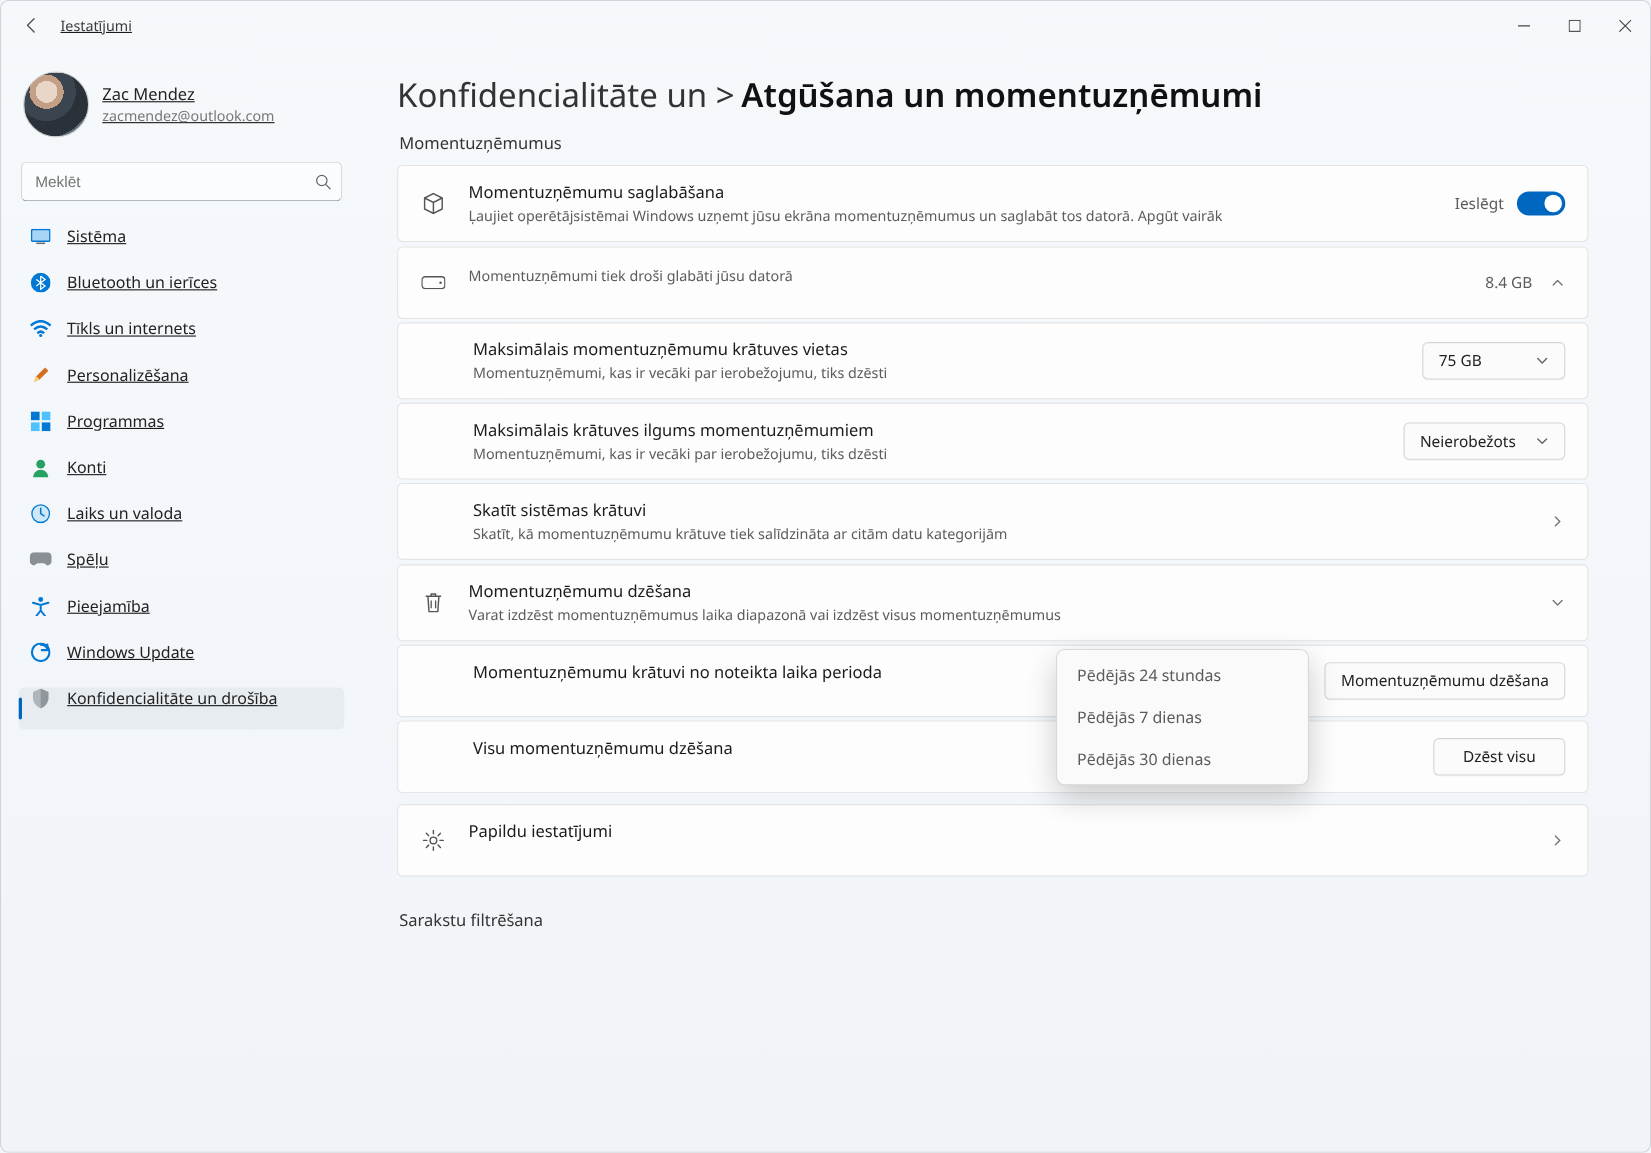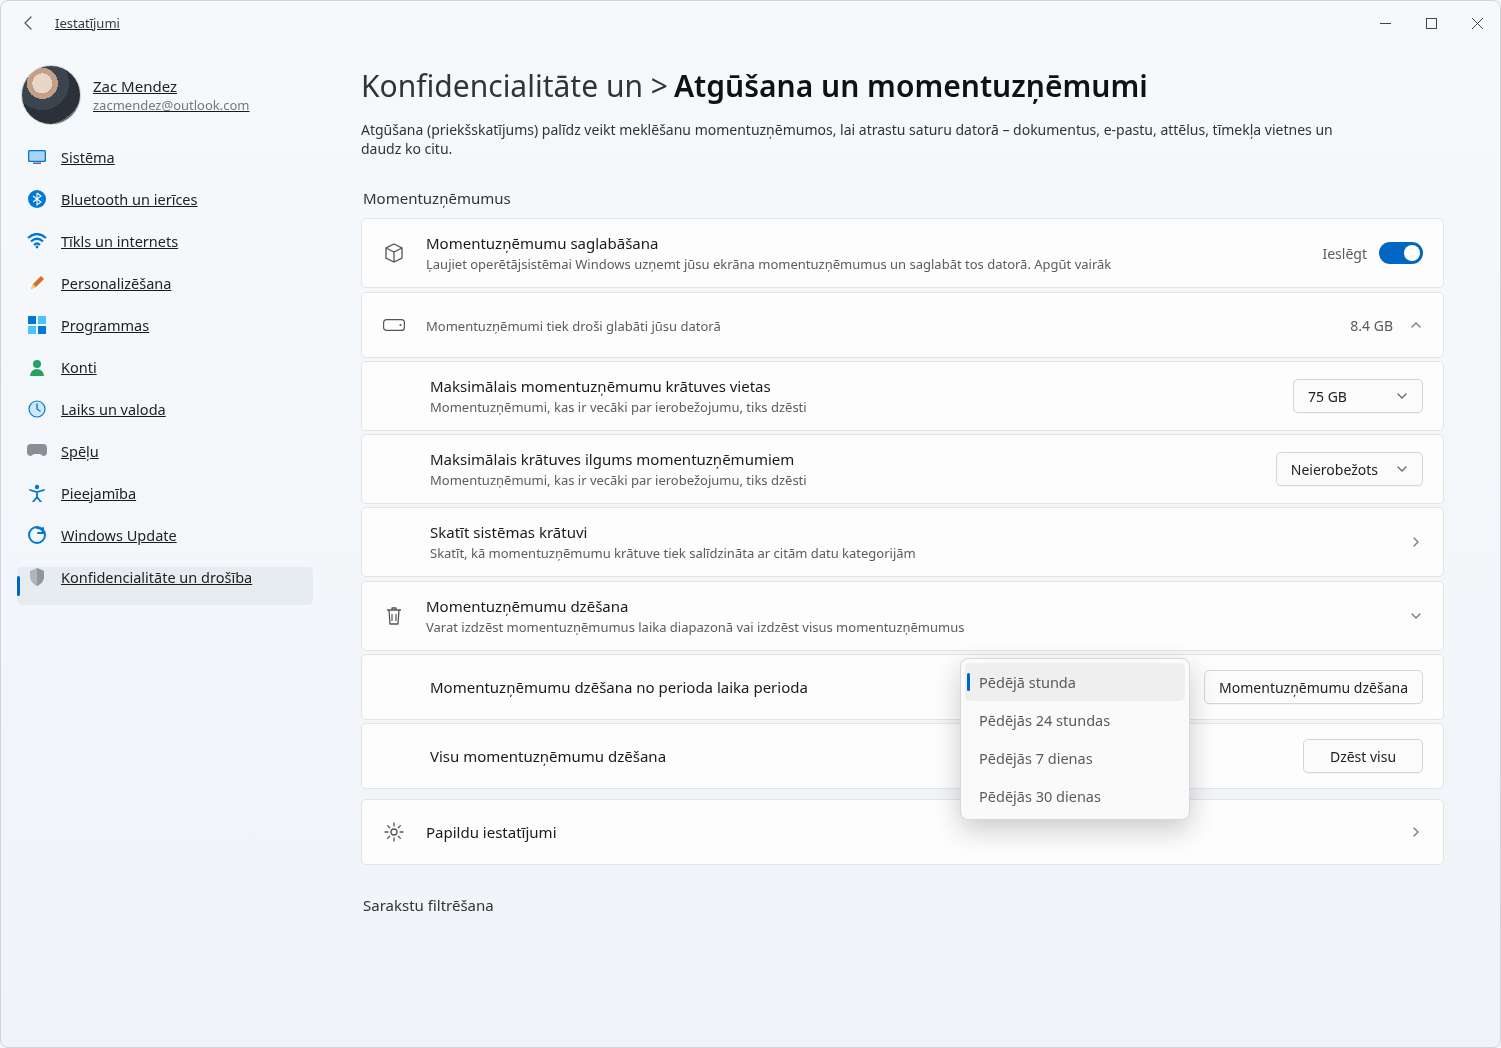--- a/index.html
+++ b/index.html
@@ -143,21 +143,21 @@
     max-width: 1000px;
   }
   .section-label {
     font-size: 15px; color: #333; margin: 8px 0 10px 2px;
   }
   .card {
     background: var(--card-bg);
     border: 1px solid var(--card-border);
     border-radius: 5px;
     padding: 14px 20px;
-    display: flex; align-items: center;
+    display: flex; 
     gap: 20px;
     min-height: 66px;
   }
   .card + .card { margin-top: 3px; }
   .card.sub { padding-left: 68px; }
   .card .lead-icon {
     width: 24px; display:flex; align-items:center; justify-content:center;
     color: #555;
   }
   .card .text { flex: 1; }
@@ -270,20 +270,29 @@
     <div class="sidebar">
 
       <div class="profile">
         <div class="avatar"></div>
         <div>
           <div class="name">Zac Mendez</div>
           <div class="email">zacmendez@outlook.com</div>
         </div>
       </div>
 
+      <div class="search">
+        <input placeholder="Meklēt" style="">
+        <span class="icon">
+          <svg width="15" height="15" viewBox="0 0 16 16">
+              <circle cx="7" cy="7" r="5" fill="none" stroke="currentColor" stroke-width="1.2"></circle>
+              <path d="M11 11l4 4" stroke="currentColor" stroke-width="1.2" stroke-linecap="round"></path>
+            </svg>
+        </span>
+      </div>
 
       <div class="nav-item">
         <span class="nav-icon">
             <svg width="18" height="14" viewBox="0 0 18 14">
               <rect x="0" y="0" width="18" height="12" rx="1.5" fill="#0078d4"></rect>
               <rect x="1.3" y="1.3" width="15.4" height="9.4" rx="0.8" fill="#a8d4f5"></rect>
               <rect x="5" y="12.5" width="8" height="1.5" fill="#6b6b6b"></rect>
             </svg>
           </span>
         <span>Sistēma</span>
@@ -384,21 +393,20 @@
       </div>
     </div>
 
     <div class="main">
 
       <div class="breadcrumb">
         <span class="bc1">Konfidencialitāte un &gt;</span>
         <span class="bc2">Atgūšana un momentuzņēmumi</span>
       </div>
 
-      <div class="page-desc">Atgūšana (priekšskatījums) palīdz veikt meklēšanu momentuzņēmumos, lai atrastu saturu datorā – dokumentus, e-pastu, attēlus, tīmekļa vietnes un daudz ko citu.</div>
 
       <div class="section-label">Momentuzņēmumus</div>
 
       <div class="card">
         <div class="lead-icon">
           <svg width="22" height="22" viewBox="0 0 22 22">
               <path d="M11 2l8 4v10l-8 4-8-4V6z" fill="none" stroke="#555" stroke-width="1.3"></path>
               <path d="M3 6l8 4 8-4M11 10v10" fill="none" stroke="#555" stroke-width="1.3"></path>
             </svg>
         </div>
@@ -501,28 +509,25 @@
           <span class="chev-icon">
               <svg width="14" height="14" viewBox="0 0 14 14">
                 <path d="M3 5l4 4 4-4" fill="none" stroke="#777" stroke-width="1.3" stroke-linecap="round" stroke-linejoin="round"></path>
               </svg>
             </span>
         </div>
       </div>
 
       <div class="card sub">
         <div class="text">
-          <div class="card-title">Momentuzņēmumu dzēšana no perioda laika perioda</div>
+          <div class="card-title">Momentuzņēmumu krātuvi no noteikta laika perioda</div>
         </div>
         <div class="trail" style="gap:14px;">
           <div class="popup-anchor">
             <div class="dropdown-pop">
-              <div class="dd-item selected">
-                  <span>Pēdējā stunda</span>
-                </div>
               <div class="dd-item">
                   <span>Pēdējās 24 stundas</span>
                 </div>
               <div class="dd-item">
                   <span>Pēdējās 7 dienas</span>
                 </div>
               <div class="dd-item">
                   <span>Pēdējās 30 dienas</span>
                 </div>
             </div>

